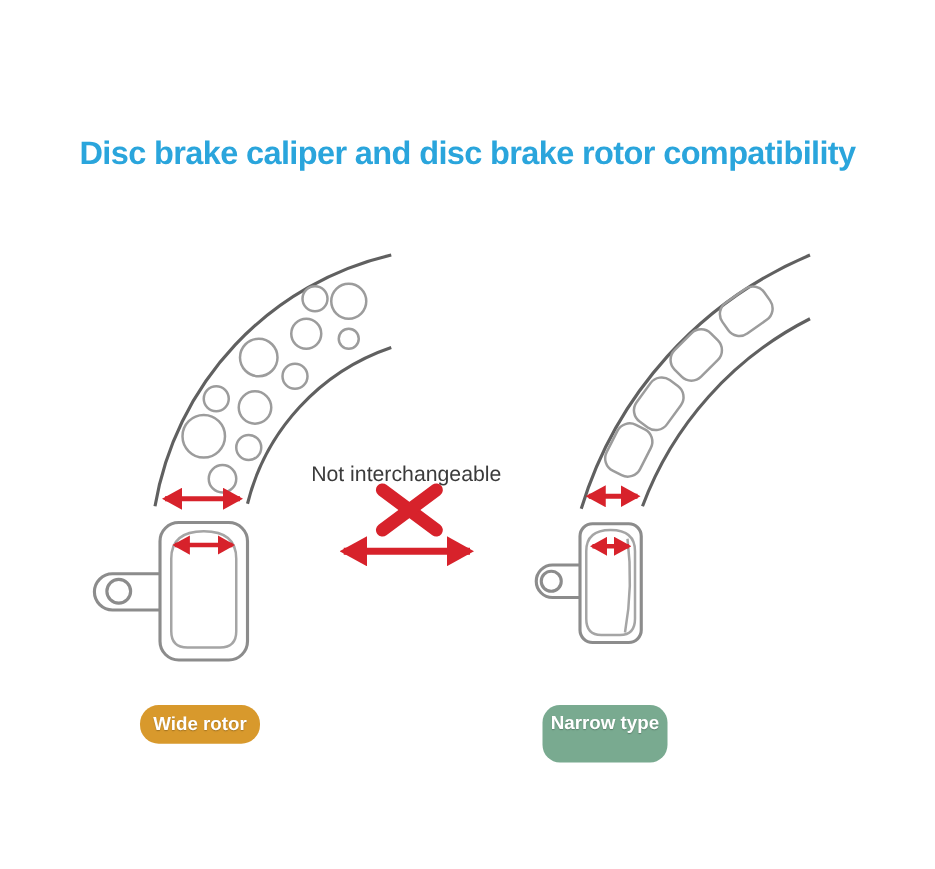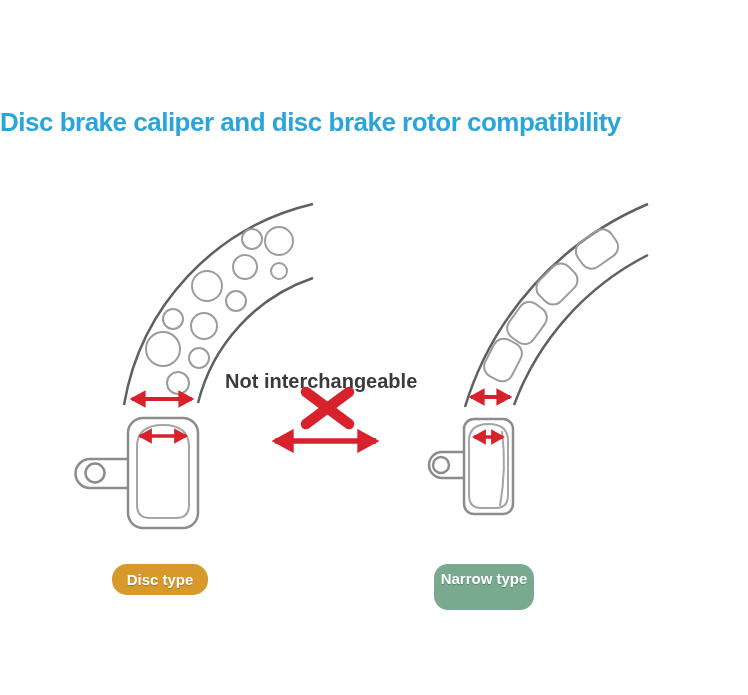--- a/index.html
+++ b/index.html
@@ -6,30 +6,32 @@
   #stage{
     position:relative;
     width:748px;height:695px;
     background:#ffffff;
     overflow:hidden;
     font-family:"Liberation Sans", sans-serif;
   }
   .title{
     position:absolute;
     top:107px;left:0;width:748px;
+    text-align:center;
     font-size:26px;
     font-weight:bold;
     letter-spacing:-0.5px;
     color:var(--c-title,#2aa5dc);
   }
   .mid-label{
     position:absolute;
     top:370px;left:225px;width:200px;
-    font-size:20px;
-    font-weight:bold;
+    text-align:center;
+    font-size:17px;
+    font-weight:normal;
     color:var(--c-label-text,#3b3b3b);
   }
   .badge{
     position:absolute;
     color:#ffffff;
     font-weight:bold;
     font-size:15px;
     text-align:center;
     text-shadow:0 1px 1px rgba(0,0,0,0.25);
   }
@@ -118,16 +120,16 @@
       <circle class="pad-line" cx="441" cy="465" r="8" fill="#fff"></circle>
       <rect class="pad-line" x="464" y="419" width="49" height="95" rx="10"></rect>
       <path class="pad-inner" d="M469 441 Q469 424 488.5 424 Q508 424 508 441 L508 495 Q508 508 496 508 L481 508 Q469 508 469 495 Z"></path>
       <path class="pad-inner" d="M502 431 C505 455 505 478 500 506" stroke-width="1.8"></path>
       <path class="red-arrow" d="M474 437 L503 437" stroke-width="3.5" marker-start="url(#ah)" marker-end="url(#ah)"></path>
     </g>
   </svg>
 
   <div class="mid-label">Not interchangeable</div>
 
-  <div class="badge wide">Disc type</div>
+  <div class="badge wide">Wide rotor</div>
   <div class="badge narrow">Narrow type</div>
 
 </div>
 
 </body></html>

